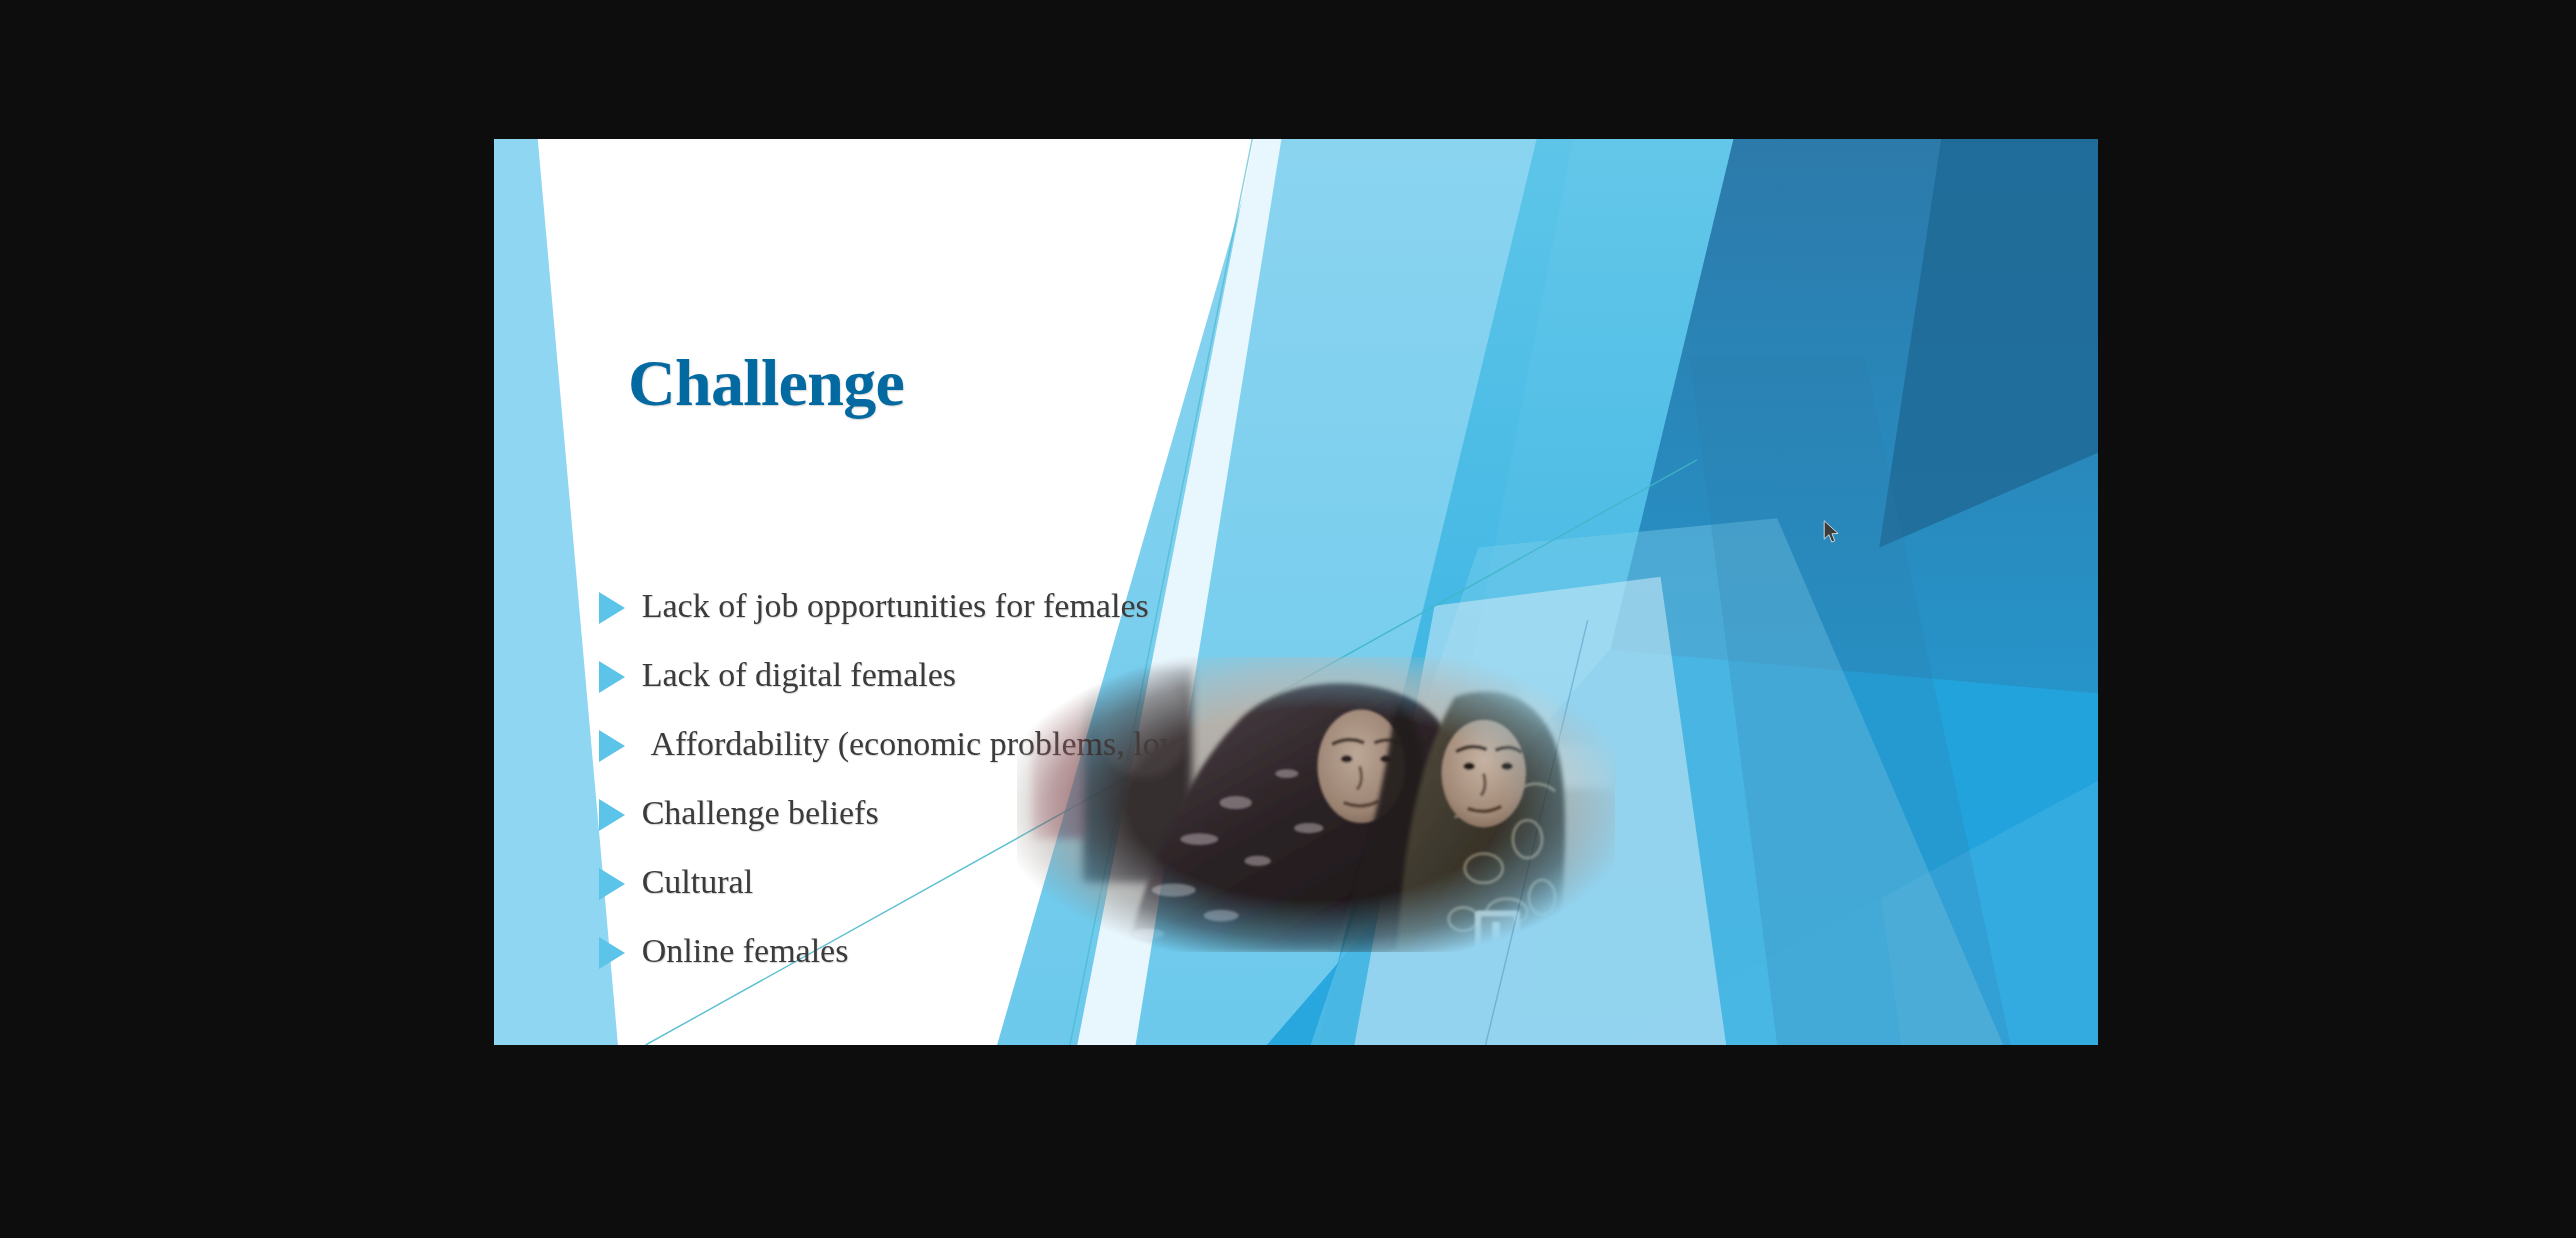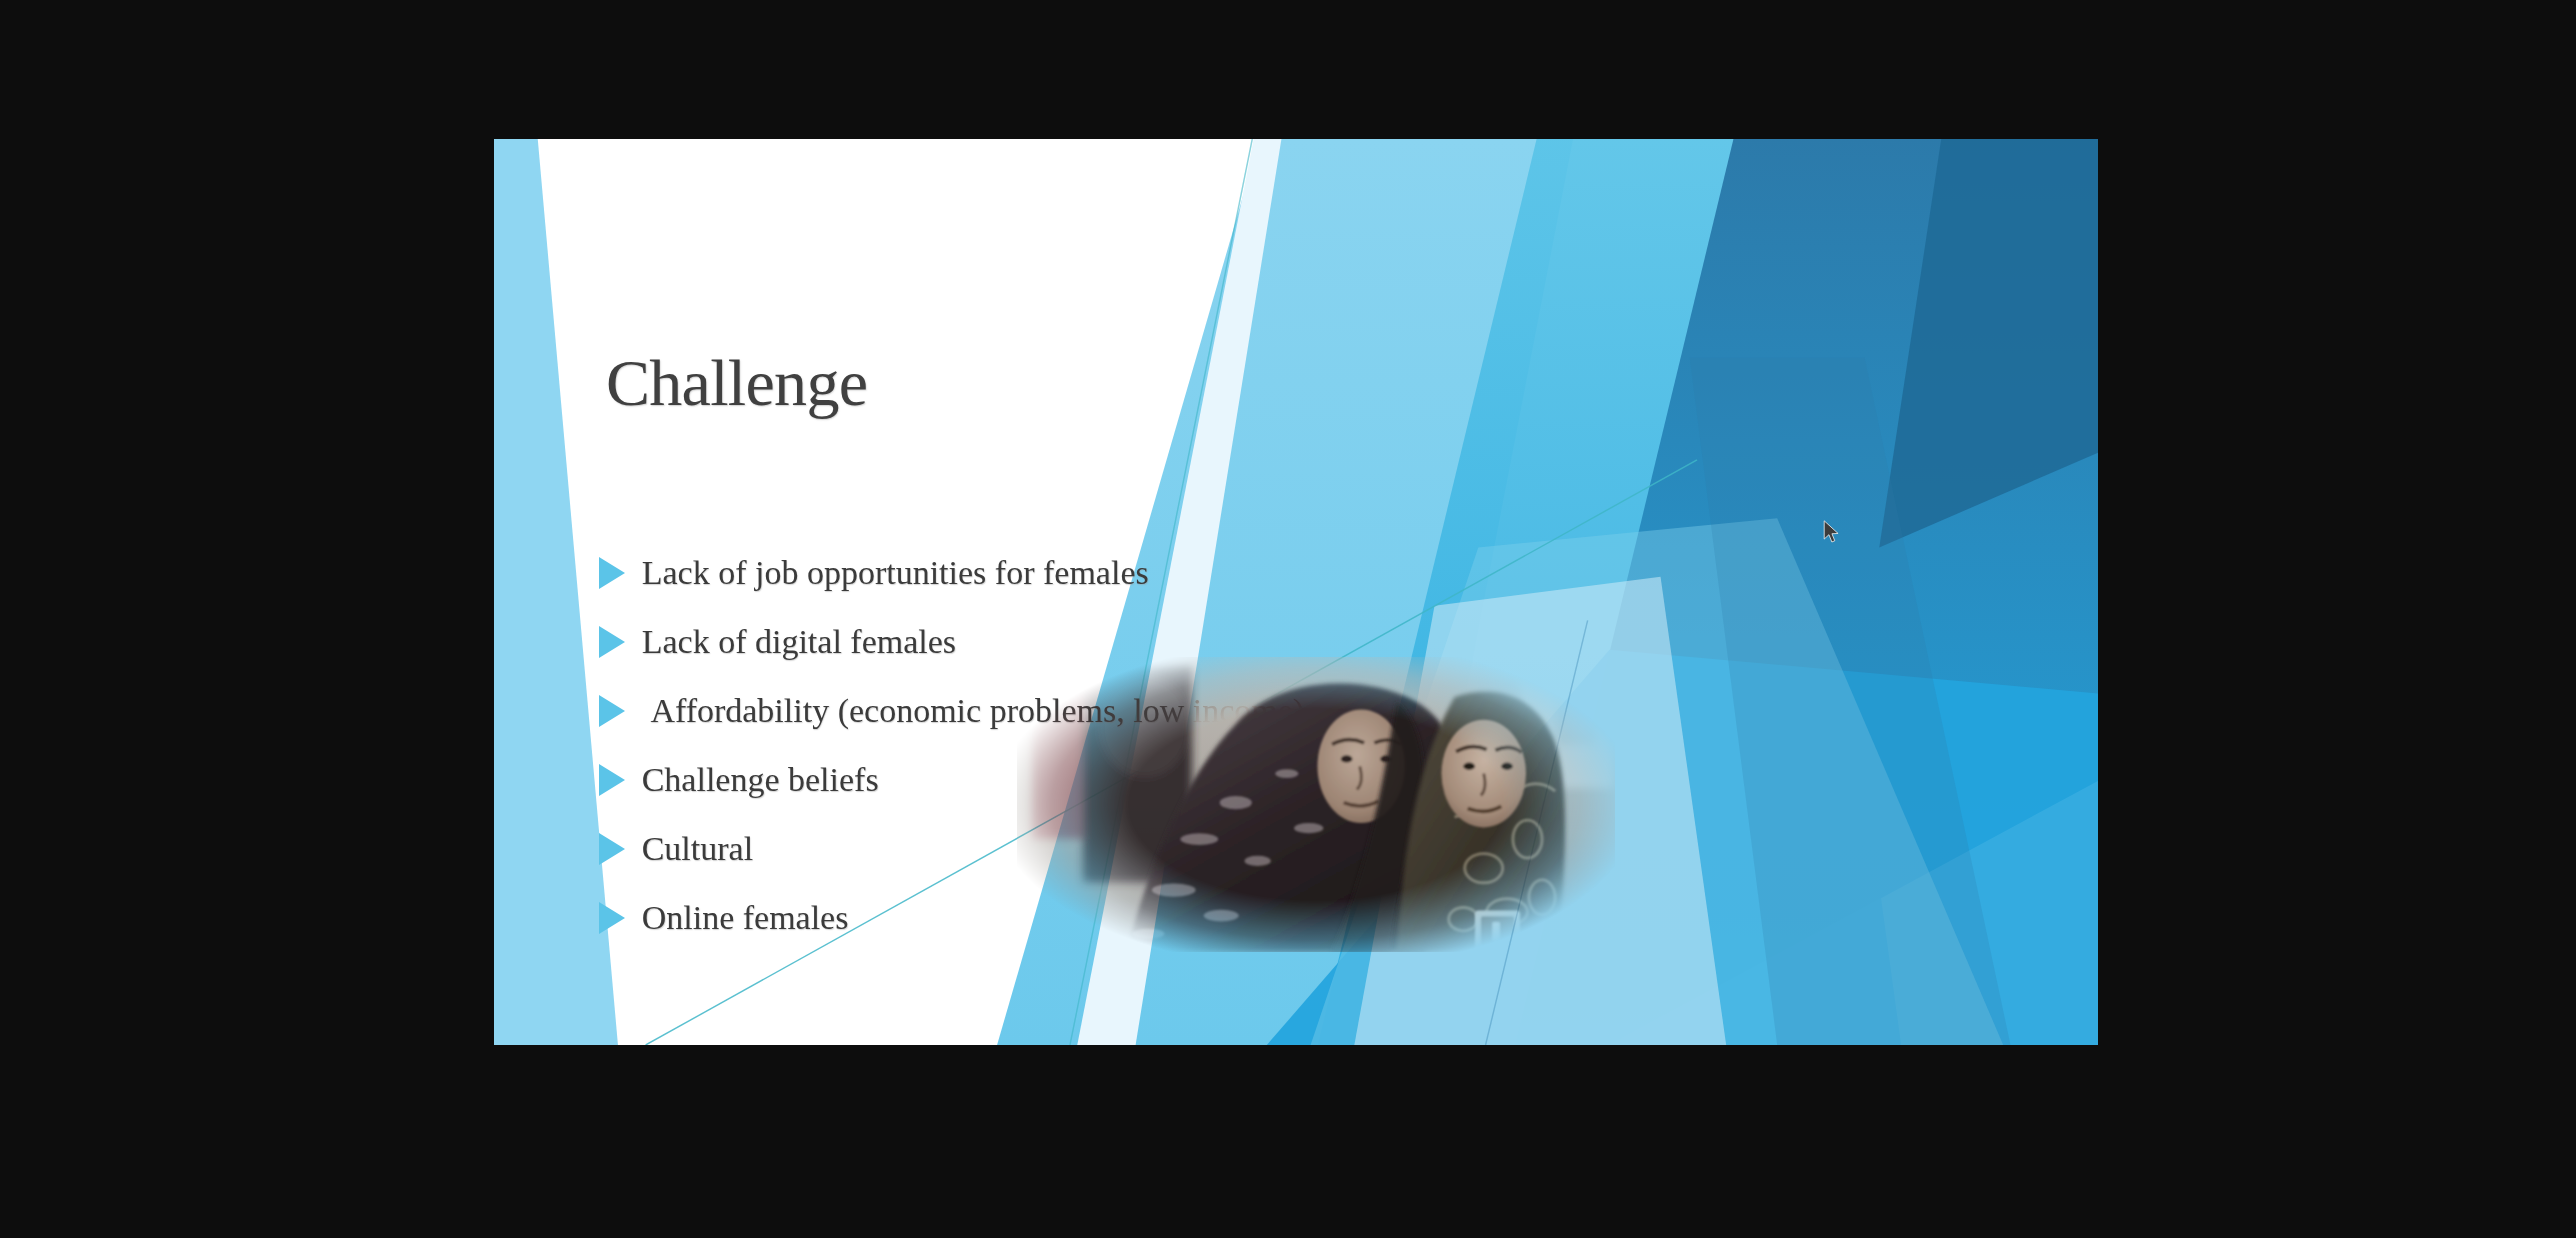--- a/index.html
+++ b/index.html
@@ -37,42 +37,42 @@
     position: absolute;
     left: 0; top: 0;
     width: 100%;
     height: 100%;
     pointer-events: none;
   }
 
   
   #title {
     position: absolute;
-    left: 112px;
+    left: 134px;
     top: 211px;
     font-family: "Liberation Serif", serif;
-    font-weight: normal;
+    font-weight: bold;
     font-size: 66px;
     letter-spacing: -0.7px;
     line-height: 1;
-    color: #404040;
+    color: #0369a1;
     white-space: nowrap;
     text-shadow: 0.7px 0.7px 1.5px rgba(120,120,120,0.35);
   }
 
   
   #bullets {
     position: absolute;
     left: 102px;
     top: 416px;
     width: 1021px;
   }
   .bullet-row {
     display: flex;
-    align-items: flex-start;
+    align-items: flex-end;
     height: 69px;
   }
   .bullet-marker {
     flex: 0 0 auto;
     width: 34px;
     height: 34px;
     margin-right: 11.7px;
     position: relative;
   }
   .bullet-marker::before {

